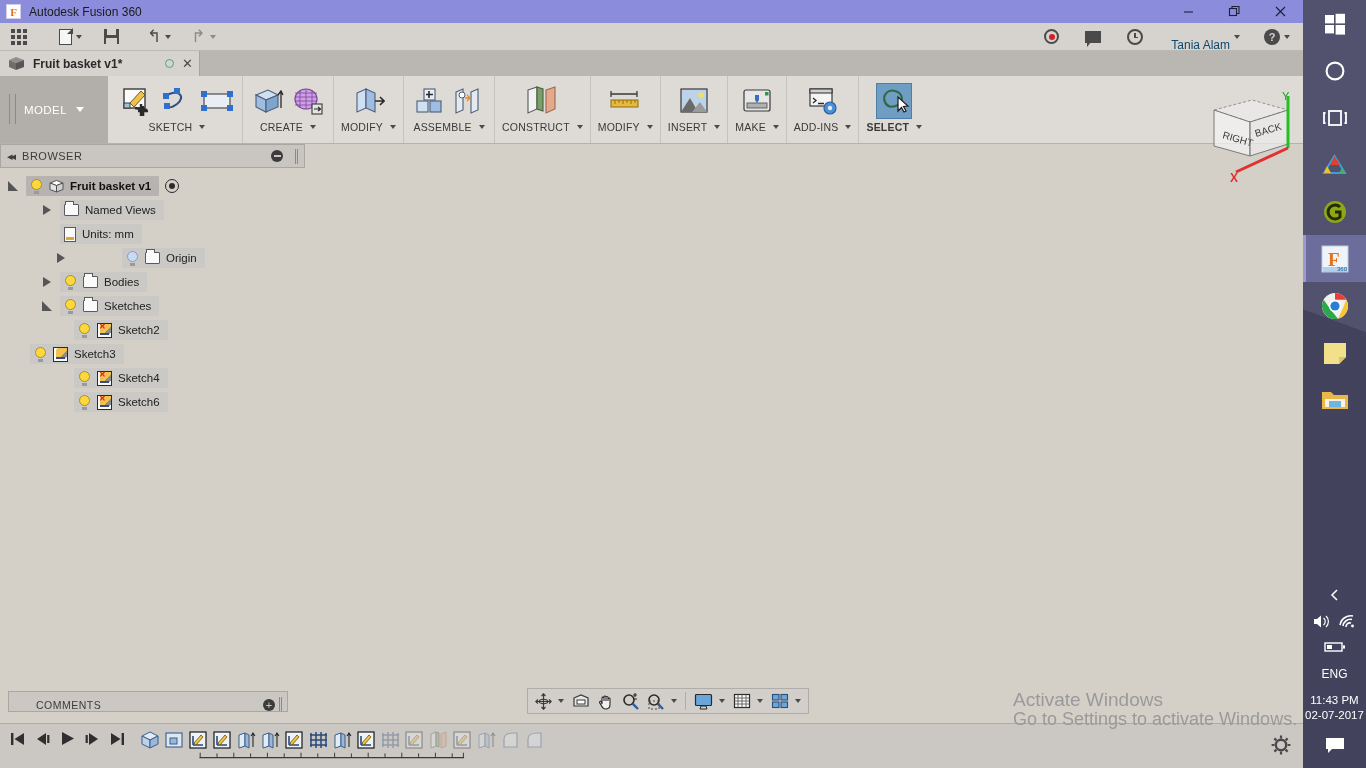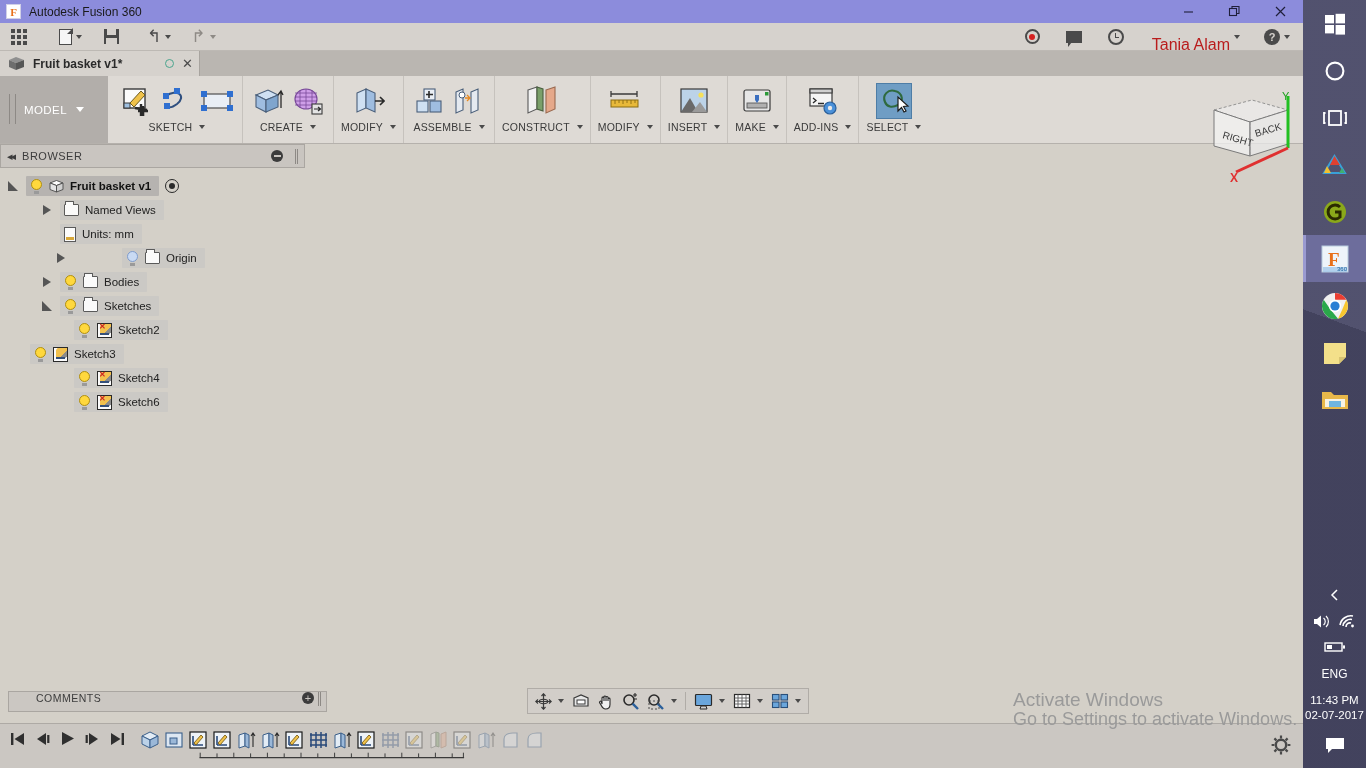--- a/index.html
+++ b/index.html
@@ -56,21 +56,21 @@
   .qab-right { margin-left: auto; display: flex; align-items: center; padding-right: 8px; }
   .ico-rec { width: 15px; height: 15px; border: 2px solid #4a4a4a; border-radius: 50%;
     display: flex; align-items: center; justify-content: center; }
   .ico-rec i { width: 6px; height: 6px; border-radius: 50%; background: #d42020; display: block; }
   .ico-chat { width: 16px; height: 12px; background: #4a4a4a; position: relative; }
   .ico-chat::after { content:""; position:absolute; left:2px; bottom:-4px; border-width: 5px 4px 0 0;
     border-style: solid; border-color: #4a4a4a transparent transparent transparent; }
   .ico-clock { width: 16px; height: 16px; border: 2px solid #4a4a4a; border-radius: 50%; position: relative; }
   .ico-clock::before { content:""; position:absolute; left:5px; top:2px; width:1.5px; height:5px; background:#4a4a4a; }
   .ico-clock::after { content:""; position:absolute; left:5px; top:6px; width:4px; height:1.5px; background:#4a4a4a; }
-  .user-name { font-size: 16px; color: #b91c1c; margin-top: 17px; }
+  .user-name { font-size: 12px; color: #0c4a6e; margin-top: 17px; }
   .ico-help { width: 16px; height: 16px; border-radius: 50%; background: #4a4a4a; color: #d6d2cd;
     font-size: 11px; font-weight: bold; display:flex; align-items:center; justify-content:center; }
 
   
   .tabbar {
     position: absolute; top: 51px; left: 0; width: 1303px; height: 25px;
     background: #bab6b1;
     display: flex; align-items: flex-end;
   }
   .doctab {
@@ -180,23 +180,23 @@
   .navitem { height: 22px; display: flex; align-items: center; padding: 0 3px; gap: 2px; }
   .navsep { width: 1px; height: 18px; background: #b0aca7; margin: 0 3px; }
 
   
   .watermark { position: absolute; left: 1013px; top: 689px; z-index: 5; color: #9a9a9a; }
   .wm1 { font-size: 19px; line-height: 22px; }
   .wm2 { font-size: 18px; line-height: 17px; }
 
   
   .comments {
-    position: absolute; left: 8px; top: 691px; width: 319px; height: 21px;
+    position: absolute; left: 8px; top: 691px; width: 280px; height: 21px;
     background: #cbc7c2; border: 1px solid #aaa6a1;
-    display: flex; align-items: flex-start; padding: 0 5px; z-index: 6;
+    display: flex; align-items: flex-end; padding: 0 5px; z-index: 6;
   }
   .cm-label { font-size: 10.5px; color: #3c3c3c; letter-spacing: .5px; margin-left: 22px; }
   .cm-plus { margin-left: auto; width: 12px; height: 12px; border-radius: 50%; background: #3c3c3c;
     color: #cbc7c2; font-size: 11px; display:flex; align-items:center; justify-content:center; line-height:1;}
   .cm-grip { width: 3px; height: 14px; border-left: 1px solid #8d8985; border-right: 1px solid #8d8985; margin-left:4px;}
 
   
   .timeline {
     position: absolute; left: 0; top: 723px; width: 1303px; height: 45px;
     background: #cbc7c2; border-top: 1px solid #aeaaa5;
@@ -998,21 +998,21 @@
               <circle cx="23" cy="22" r="2.2" fill="#e8e8e8"></circle>
             </svg>
           </div>
         </div>
         <div class="rlabel">
           <span>ADD-INS</span>
           <span class="caret sm"></span>
         </div>
       </div>
 
-      <div class="rgroup" style="border-right:none;">
+      <div class="rgroup" style="border-right:none;font-weight:bold;">
         <div class="ricons">
           <div class="ricon sel">
             <svg width="32" height="30" viewBox="0 0 32 30">
               <path d="M7,16 C4,9 10,3 17,5 C25,7 26,16 20,19 C14,22 9,21 7,16 Z" fill="none" stroke="#2f6a3f" stroke-width="2.1"></path>
               <path d="M20,11 L20,25 L23.5,21.5 L26,26 L28,25 L25.5,20.5 L30,20 Z" fill="#ffffff" stroke="#1a1a1a" stroke-width="1.2"></path>
             </svg>
           </div>
         </div>
         <div class="rlabel">
           <span>SELECT</span>

